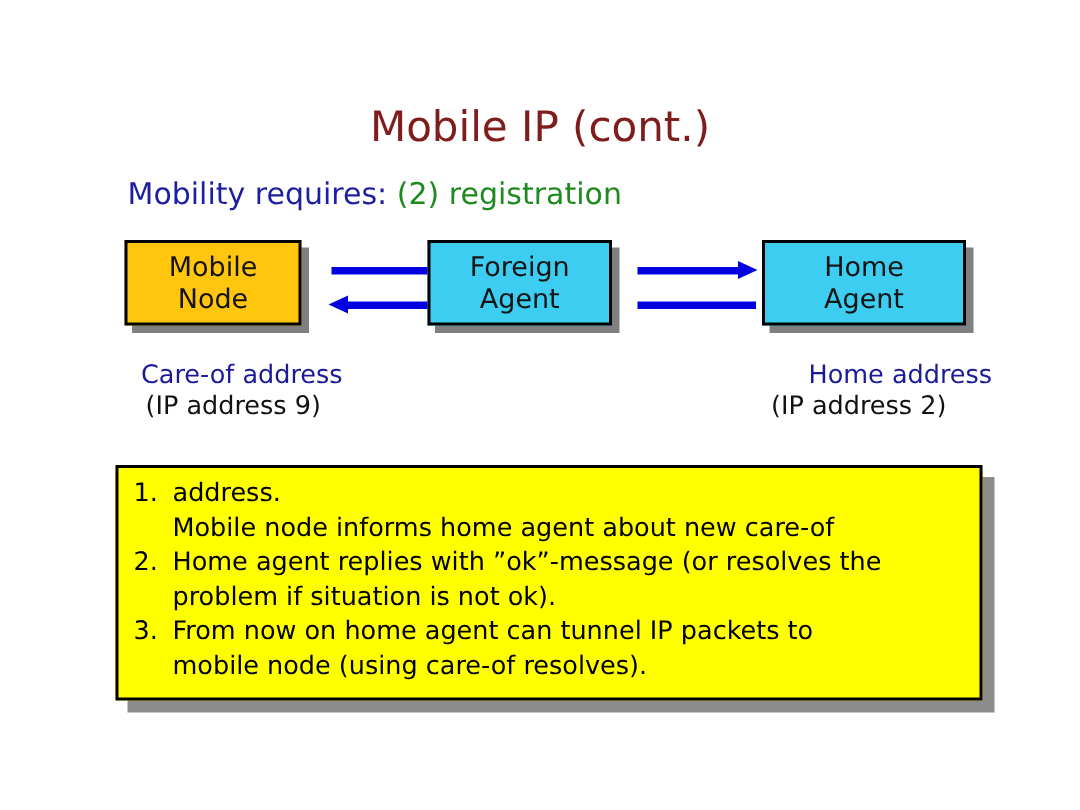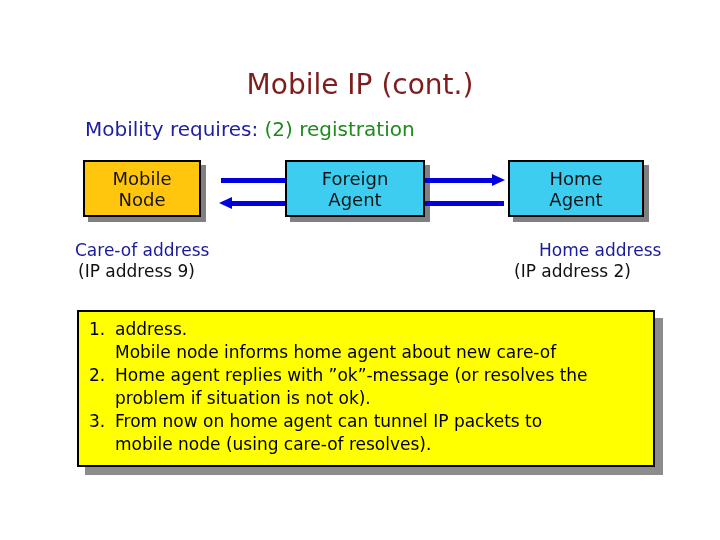--- a/index.html
+++ b/index.html
@@ -34,36 +34,36 @@
     top: 160px; height: 57px;
     border: 2px solid #000000;
     box-shadow: 5px 5px 0 #808080;
     display: flex; flex-direction: column;
     align-items: center; justify-content: center;
     font-size: 18px; line-height: 21px;
     color: #141414;
     text-align: center;
   }
   .node-mobile  { left: 83px;  width: 118px; background: #FFC60D; }
-  .node-foreign { left: 285px; width: 140px; background: #3CCDF0; }
+  .node-foreign { left: 285px; width: 123px; background: #3CCDF0; }
   .node-home    { left: 508px; width: 136px; background: #3CCDF0; }
 
   .conn { background: #0000E0; height: 5px; }
   .head {
     width: 0; height: 0;
     border-top: 6px solid transparent;
     border-bottom: 6px solid transparent;
   }
   .head-left  { border-right: 13px solid #0000E0; }
   .head-right { border-left: 13px solid #0000E0; }
 
   .addr-label { font-size: 17px; line-height: 21px; white-space: nowrap; }
   .addr-label .l1 { color: #1A1A9B; }
   .addr-label .l2 { color: #111111; }
-  .addr-careof { top: 240px; left: 75px; }
+  .addr-careof { top: 240px; left: 94px; }
   .addr-careof .l2 { margin-left: 3px; }
   .addr-home { top: 240px; left: 514px; }
   .addr-home .l1 { margin-left: 25px; }
 
   .notebox {
     box-sizing: border-box;
     left: 77px; top: 310px;
     width: 578px; height: 157px;
     background: #FFFF00;
     border: 2px solid #000000;

